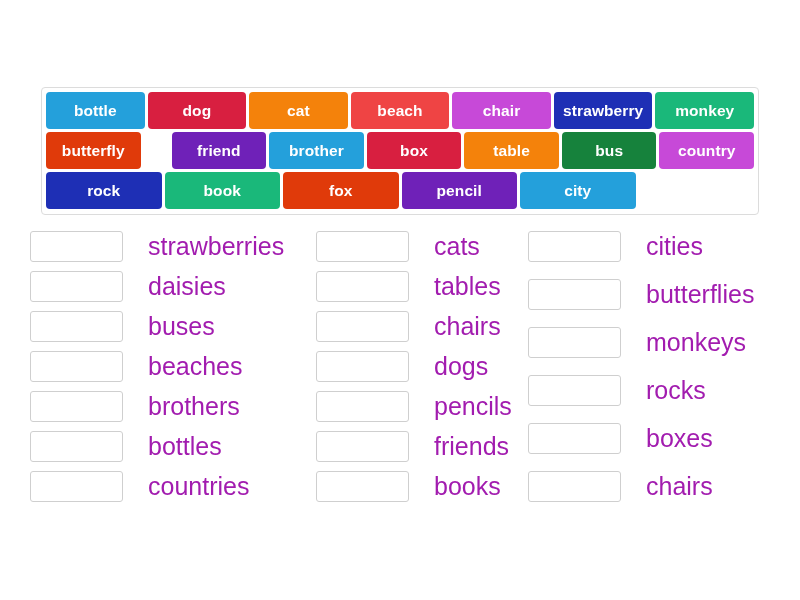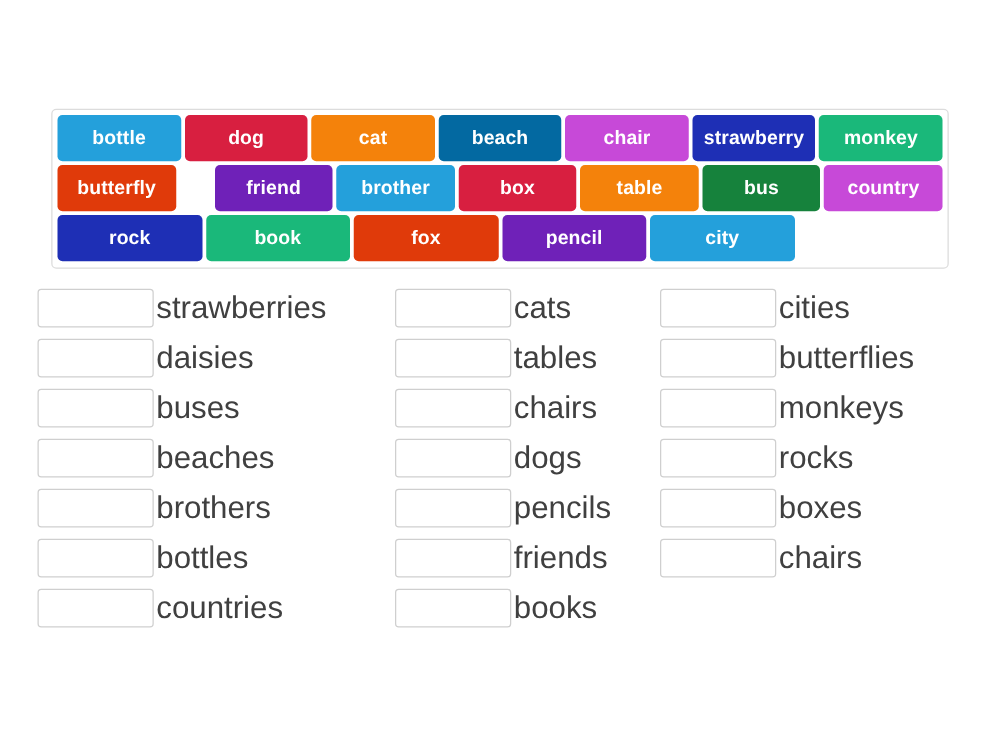--- a/index.html
+++ b/index.html
@@ -69,57 +69,57 @@
     width: 752px;
     display: flex;
     gap: 0px;
   }
   .answer-col {
     display: flex;
     flex-direction: column;
   }
   .answer-col.col-1 { width: 286px; }
   .answer-col.col-2 { width: 212px; }
-  .answer-col.col-3 { width: 254px; }
+  .answer-col.col-3 { width: 254px; justify-content: space-between; }
 
   .answer-row {
     display: flex;
     align-items: center;
     height: 40px;
   }
   .drop-slot {
     width: 93px;
     height: 31px;
     box-sizing: border-box;
     border: 1px solid #cfcfcf;
     border-radius: 3px;
     background: #ffffff;
     flex: 0 0 auto;
     cursor: pointer;
   }
   .answer-label {
-    margin-left: 2px;
+    margin-left: 25px;
     font-size: 25px;
     line-height: 1;
-    color: #404040;
+    color: #a21caf;
     white-space: nowrap;
     font-weight: normal;
   }
 </style>
 </head>
 <body>
 
 <div id="app">
 
   <div class="wordbank">
       <div class="tile-row">
         <div class="tile" style="background: rgb(36, 160, 219);">bottle</div>
         <div class="tile" style="background: rgb(216, 31, 64);">dog</div>
         <div class="tile" style="background: rgb(244, 130, 11);">cat</div>
-        <div class="tile" style="background: #0369a1;">beach</div>
+        <div class="tile" style="background: #ef4444;">beach</div>
         <div class="tile" style="background: rgb(199, 73, 216);">chair</div>
         <div class="tile" style="background: rgb(30, 47, 181);">strawberry</div>
         <div class="tile" style="background: rgb(26, 184, 122);">monkey</div>
       </div>
       <div class="tile-row">
         <div class="tile" style="background: rgb(224, 58, 10);">butterfly</div>
         <div class="tile" style="background: rgb(111, 33, 184); margin-left: 28px;">friend</div>
         <div class="tile" style="background: rgb(36, 160, 219);">brother</div>
         <div class="tile" style="background: rgb(216, 31, 64);">box</div>
         <div class="tile" style="background: rgb(244, 130, 11);">table</div>

